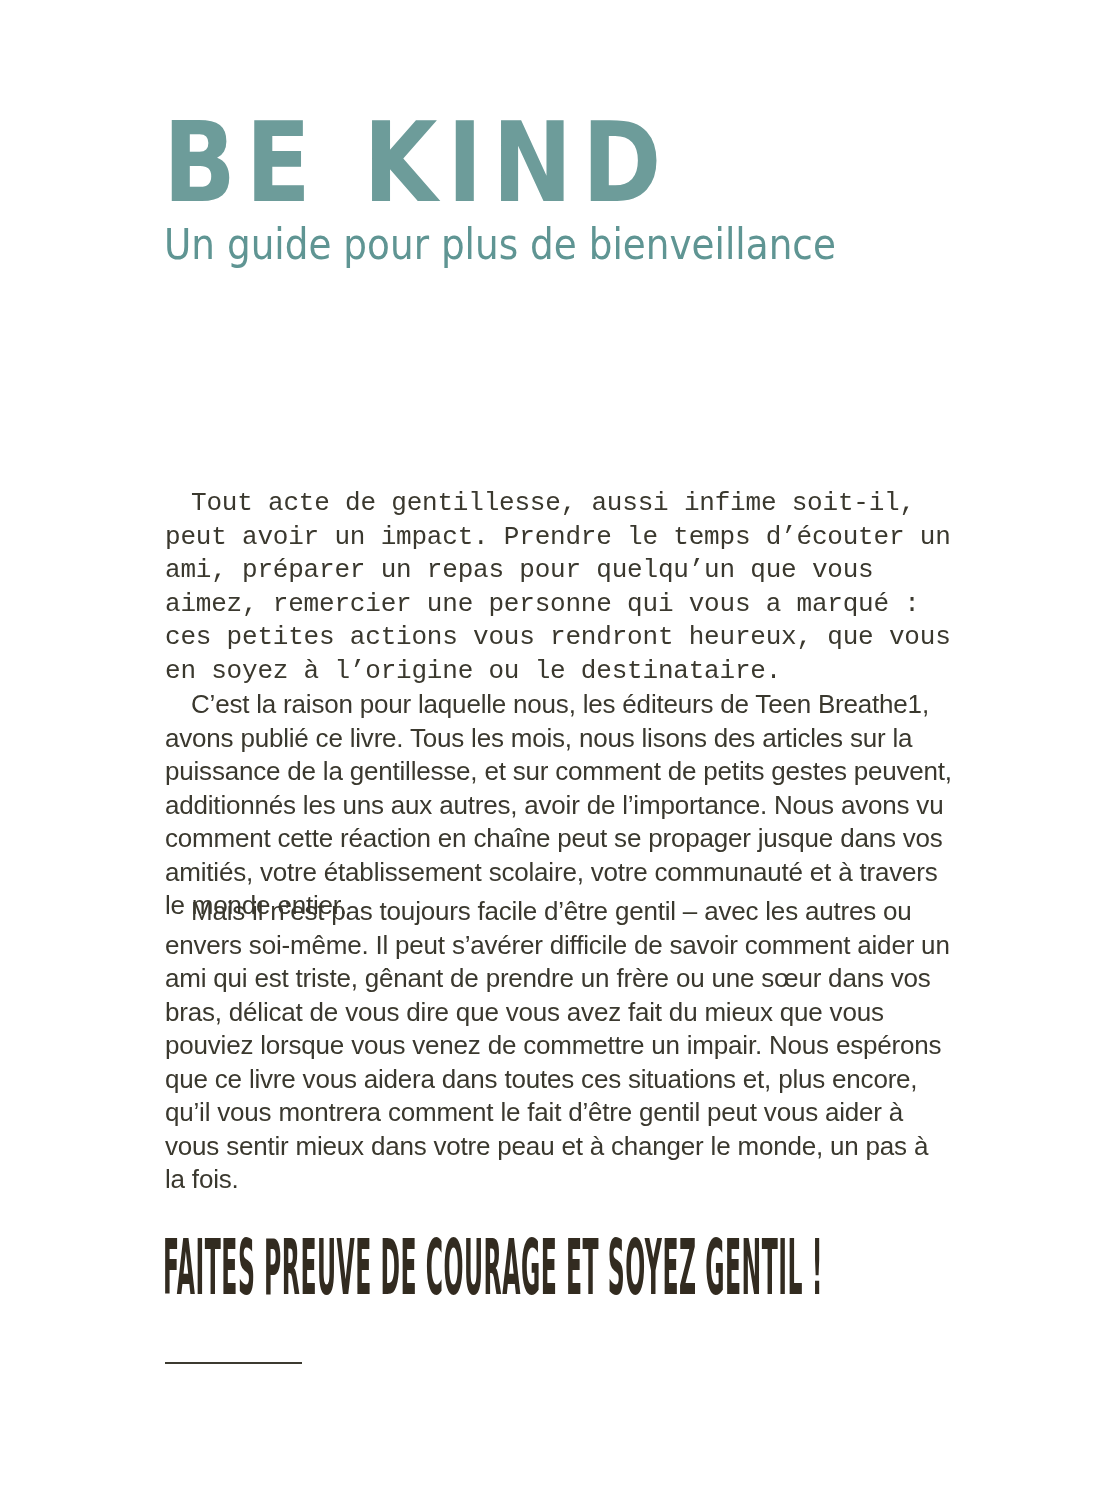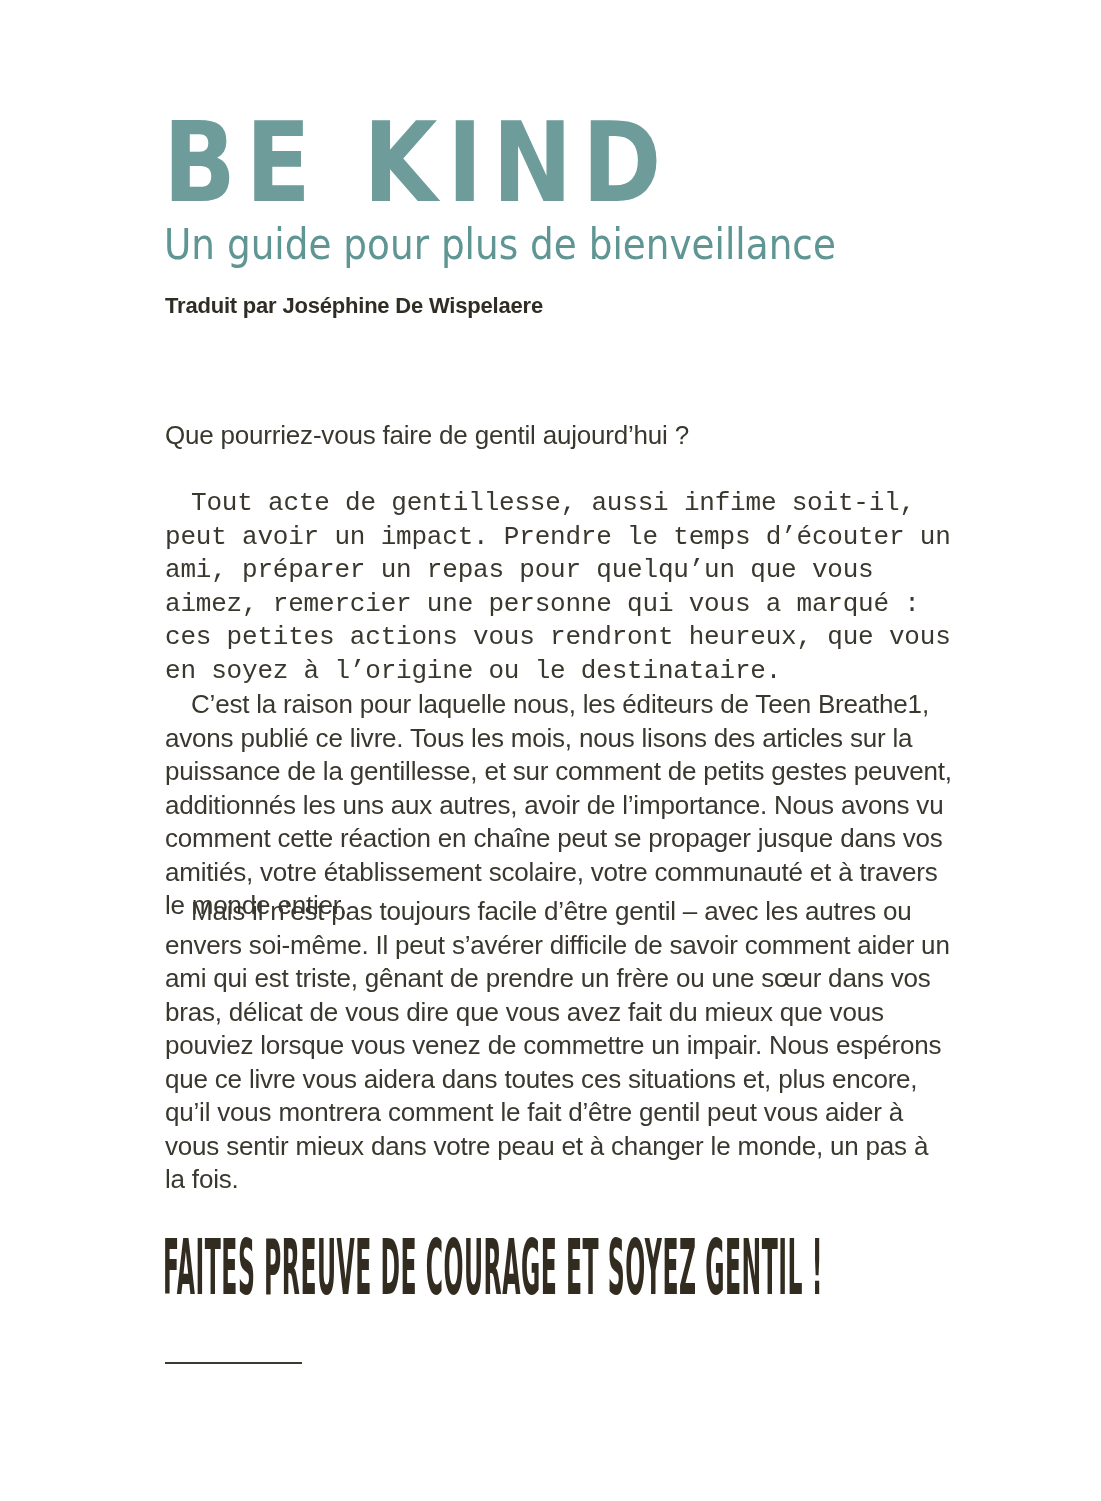--- a/index.html
+++ b/index.html
@@ -122,23 +122,21 @@
 </style>
 </head>
 <body>
 
 <div class="page">
 
   <h1 class="title">BE KIND</h1>
 
   <h2 class="subtitle">Un guide pour plus de bienveillance</h2>
 
-  <div class="byline">Traduit par Joséphine De Wispelaere</div>
 
-  <p class="question">Que pourriez-vous faire de gentil aujourd’hui ?</p>
 
   <p class="para para-1">Tout acte de gentillesse, aussi infime soit-il, peut avoir un impact. Prendre le temps d’écouter un ami, préparer un repas pour quelqu’un que vous aimez, remercier une personne qui vous a marqué : ces petites actions vous rendront heureux, que vous en soyez à l’origine ou le destinataire.</p>
 
   <p class="para para-2">C’est la raison pour laquelle nous, les éditeurs de Teen Breathe1, avons publié ce livre. Tous les mois, nous lisons des articles sur la puissance de la gentillesse, et sur comment de petits gestes peuvent, additionnés les uns aux autres, avoir de l’importance. Nous avons vu comment cette réaction en chaîne peut se propager jusque dans vos amitiés, votre établissement scolaire, votre communauté et à travers le monde entier.</p>
 
   <p class="para para-3">Mais il n’est pas toujours facile d’être gentil – avec les autres ou envers soi-même. Il peut s’avérer difficile de savoir comment aider un ami qui est triste, gênant de prendre un frère ou une sœur dans vos bras, délicat de vous dire que vous avez fait du mieux que vous pouviez lorsque vous venez de commettre un impair. Nous espérons que ce livre vous aidera dans toutes ces situations et, plus encore, qu’il vous montrera comment le fait d’être gentil peut vous aider à vous sentir mieux dans votre peau et à changer le monde, un pas à la fois.</p>
 
   <div class="callout">FAITES PREUVE DE COURAGE ET SOYEZ GENTIL !</div>
 
   <hr class="footnote-rule">

